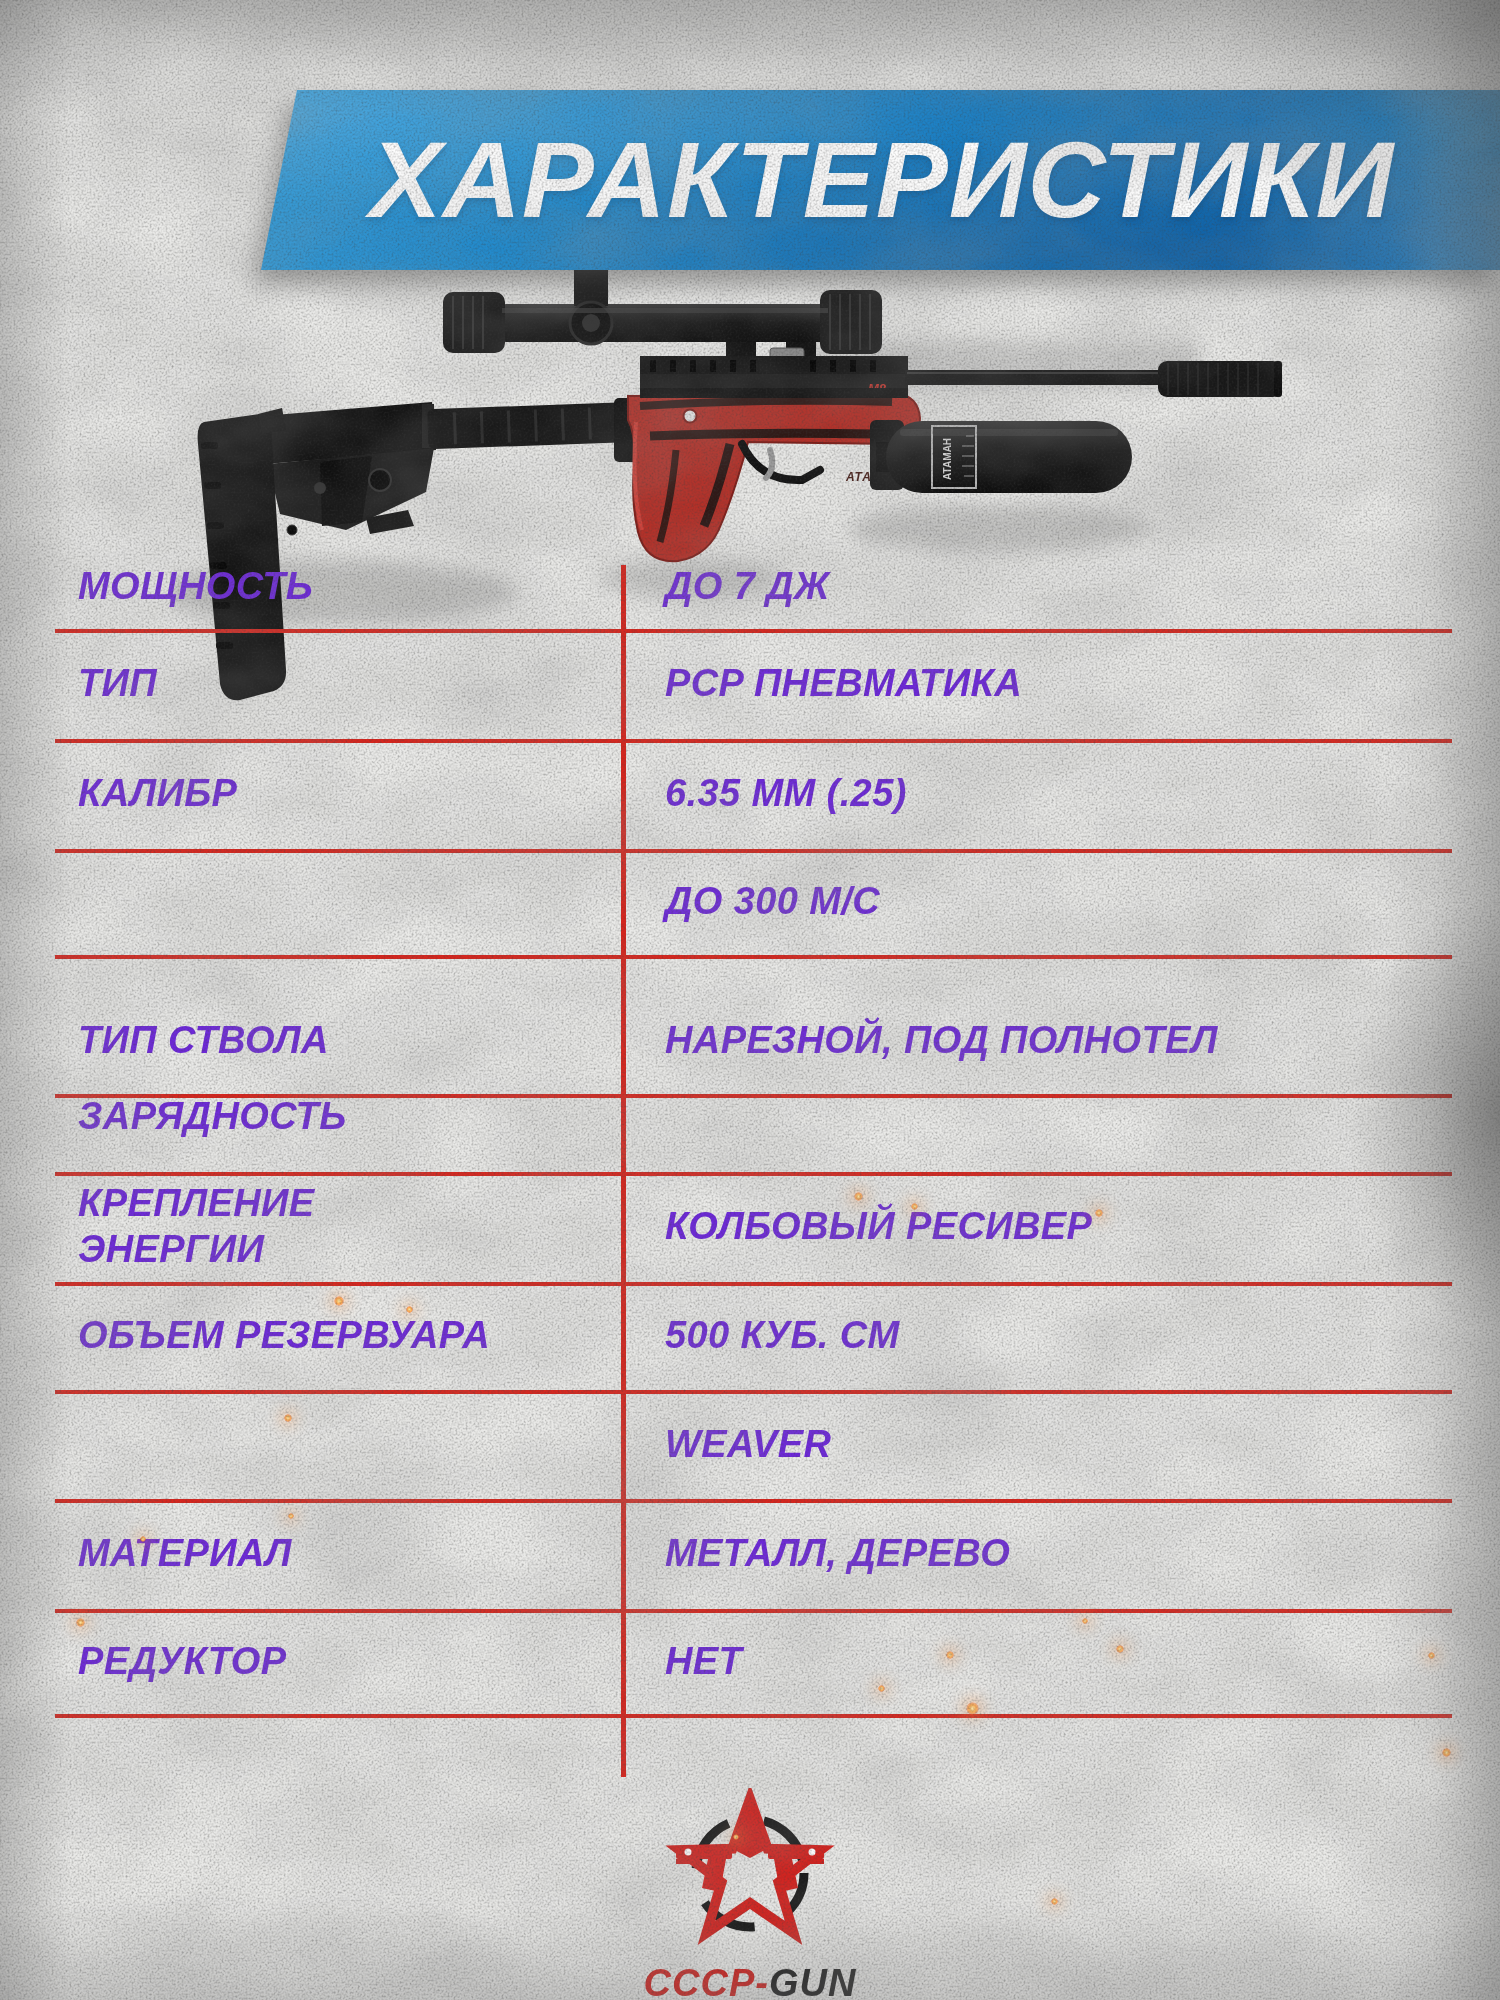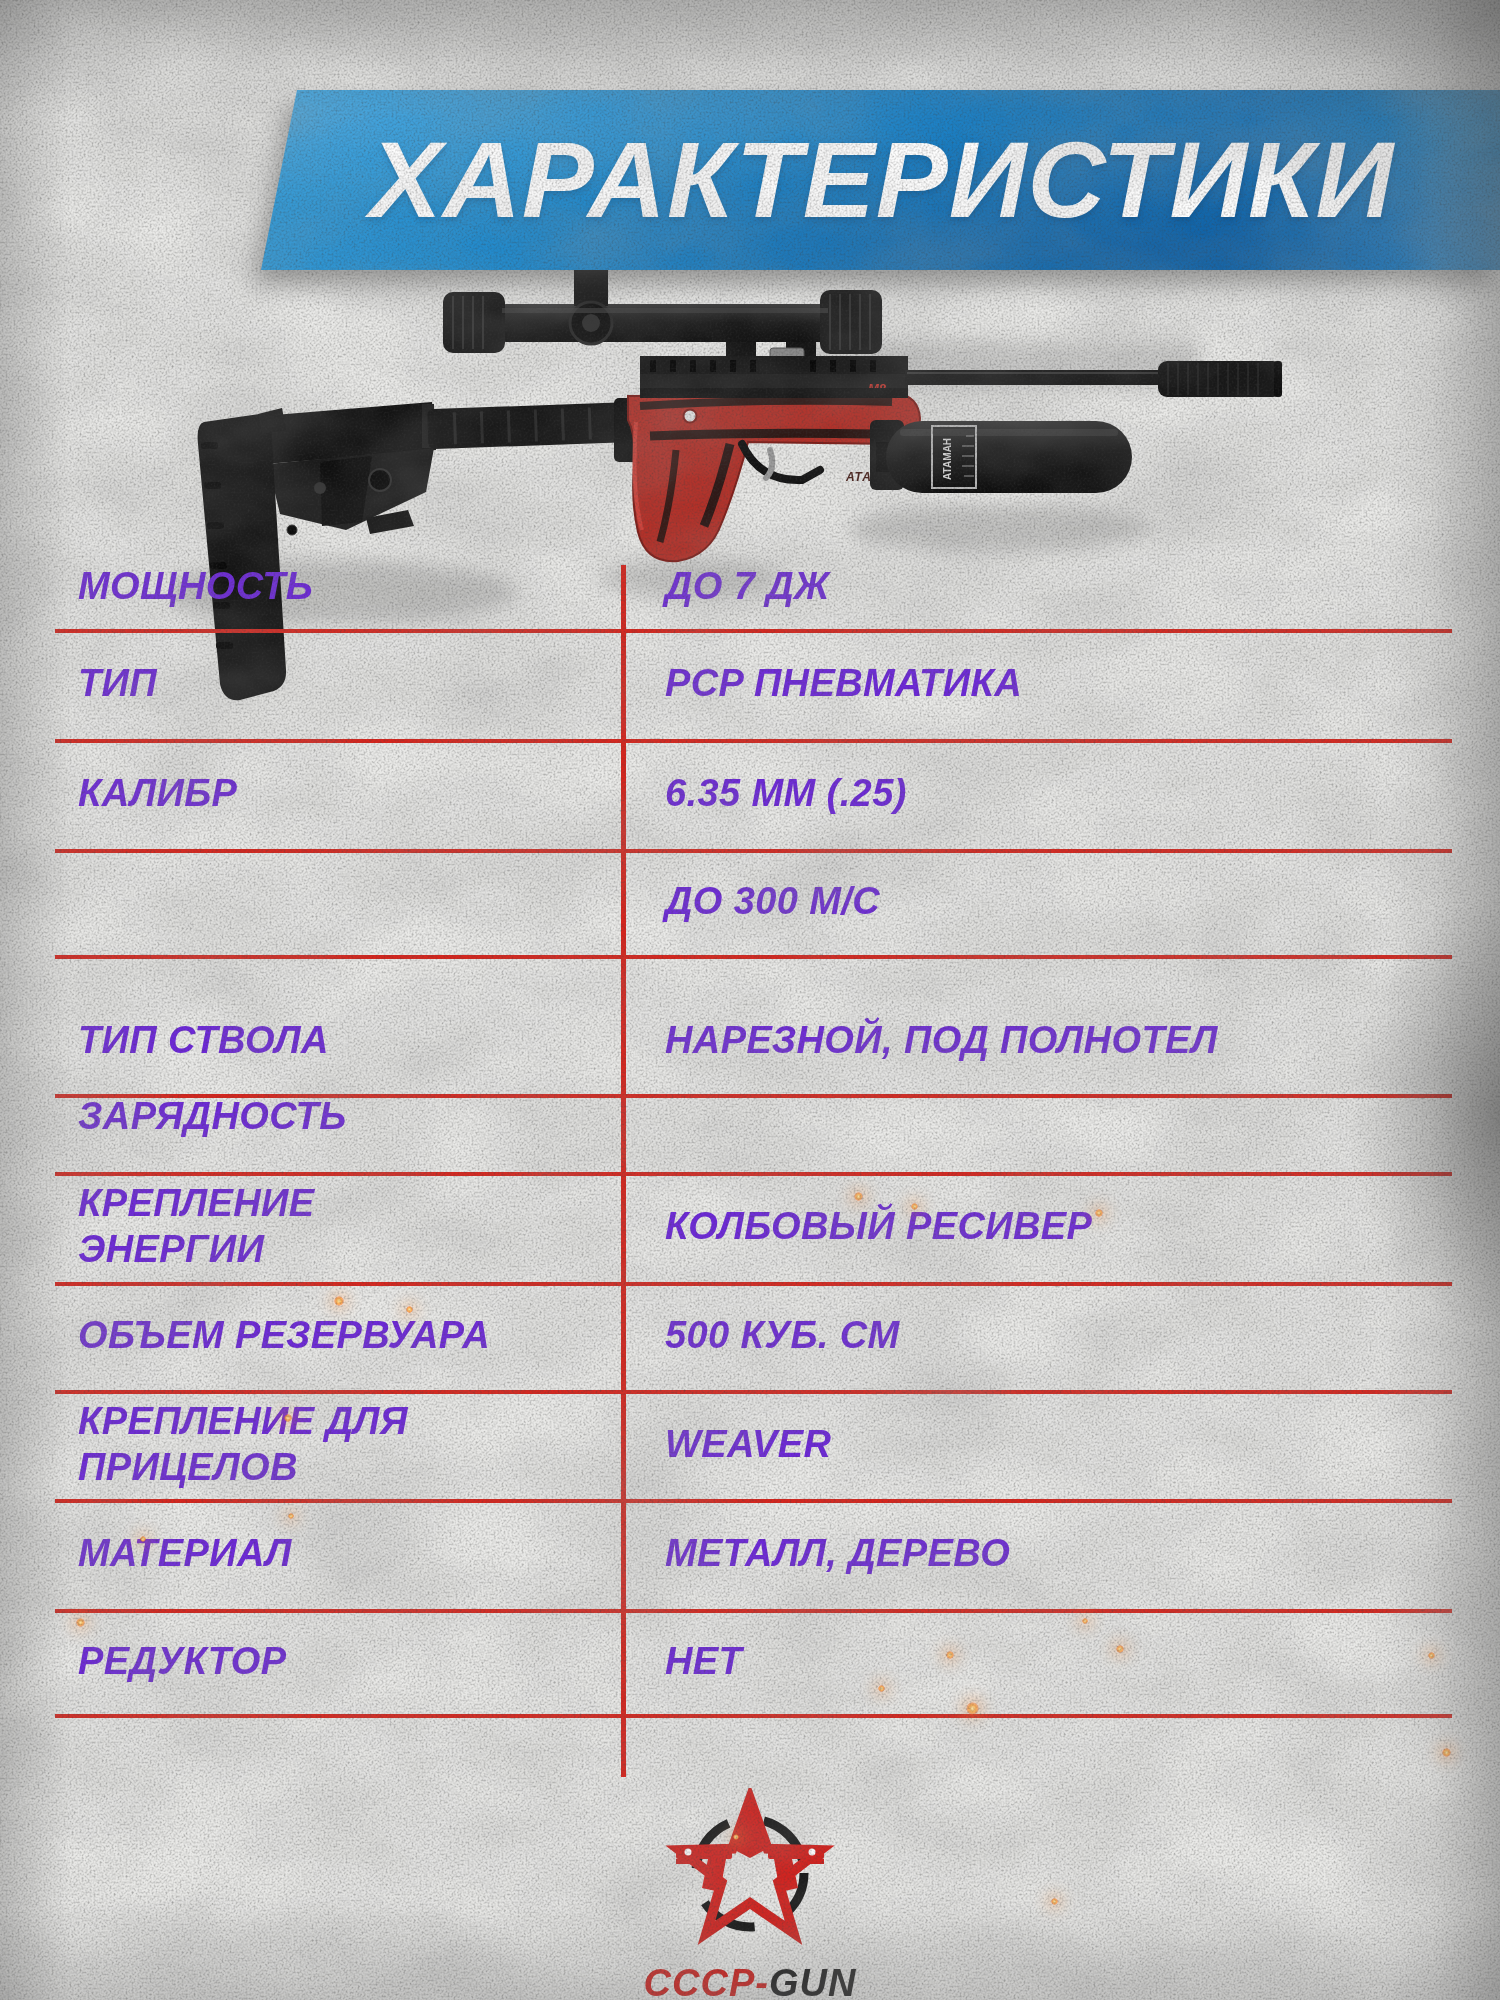--- a/index.html
+++ b/index.html
@@ -267,21 +267,20 @@
     <div class="cell label">КРЕПЛЕНИЕ ЭНЕРГИИ</div>
     <div class="cell value">КОЛБОВЫЙ РЕСИВЕР</div>
   </div>
 
   <div class="row">
     <div class="cell label">ОБЪЕМ РЕЗЕРВУАРА</div>
     <div class="cell value">500 КУБ. СМ</div>
   </div>
 
   <div class="row">
-    <div class="cell label">КРЕПЛЕНИЕ ДЛЯ ПРИЦЕЛОВ</div>
     <div class="cell value">WEAVER</div>
   </div>
 
   <div class="row">
     <div class="cell label">МАТЕРИАЛ</div>
     <div class="cell value">МЕТАЛЛ, ДЕРЕВО</div>
   </div>
 
   <div class="row">
     <div class="cell label">РЕДУКТОР</div>

